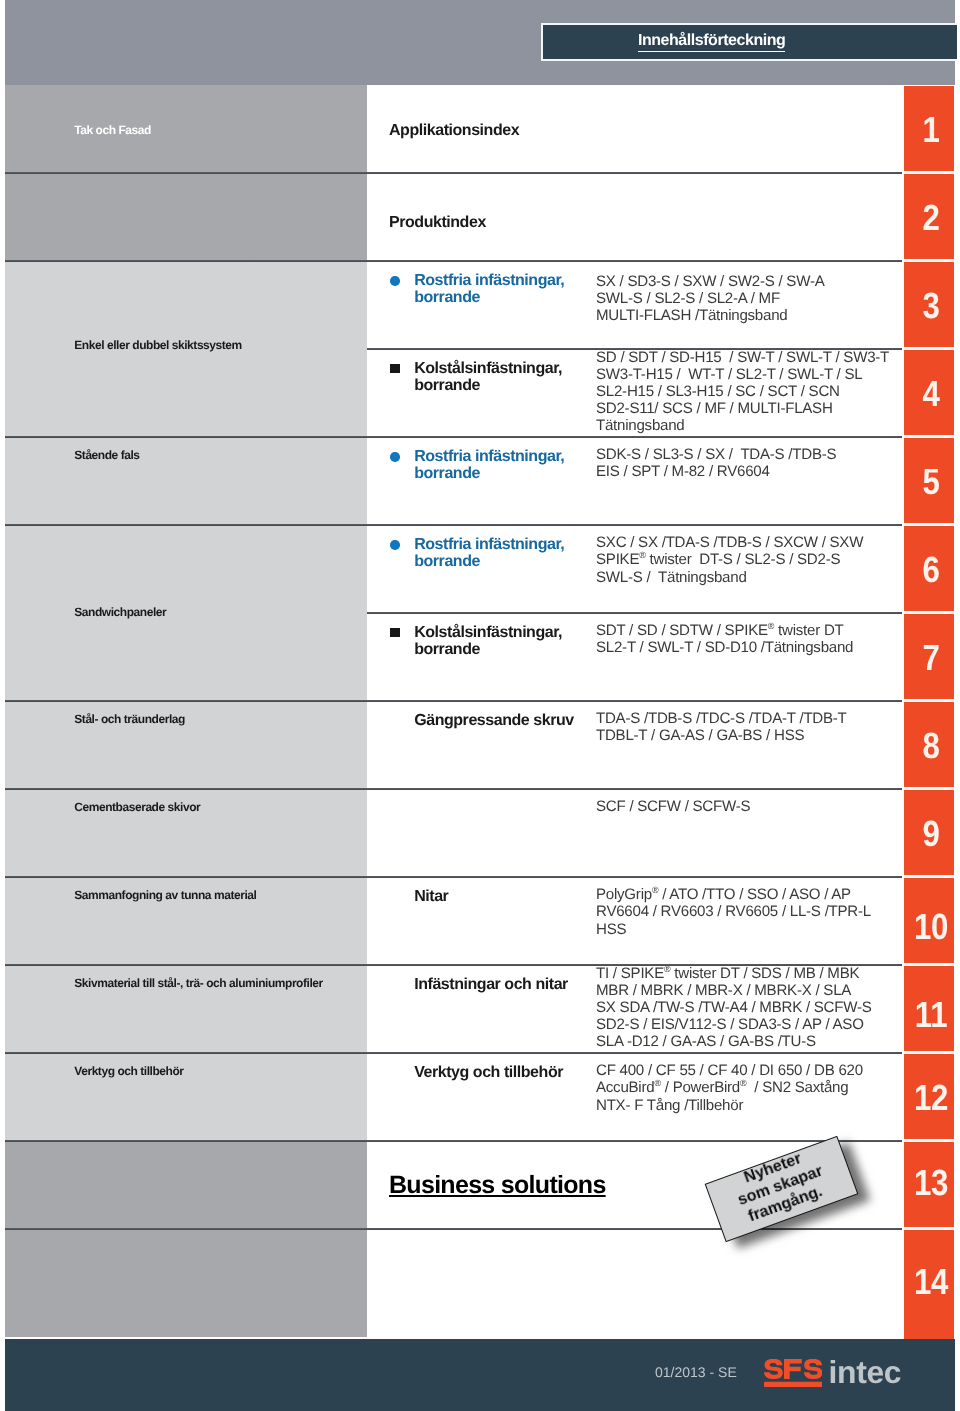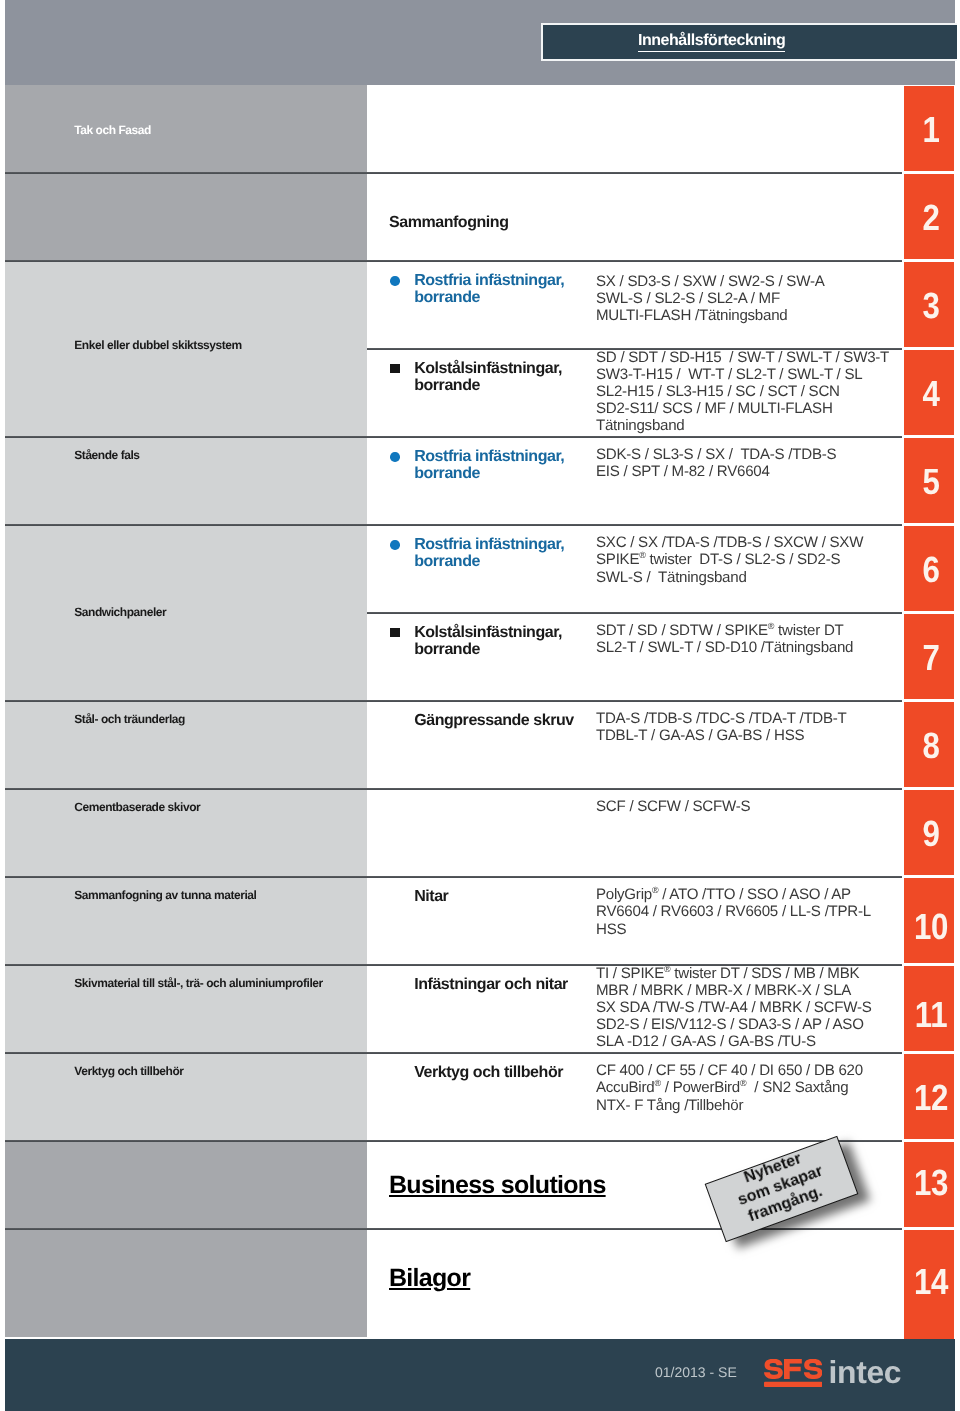--- a/index.html
+++ b/index.html
@@ -75,22 +75,25 @@
   <div class="gband" style="left:5px;top:1140.9px;width:362px;height:195.9px;background:#A6A8AC;"></div>
   <div class="glabel" style="left:74.3px;width:292px;top:131.2px;transform:translateY(-50%);color:#FFFFFF;"><span>Tak och Fasad</span></div>
   <div class="glabel" style="left:74.3px;width:292px;top:346.4px;transform:translateY(-50%);color:#1A1A1A;"><span>Enkel eller dubbel skiktssystem</span></div>
   <div class="glabel" style="left:74.3px;width:292px;top:447.0px;color:#1A1A1A;"><span>Stående fals</span></div>
   <div class="glabel" style="left:74.3px;width:292px;top:613.15px;transform:translateY(-50%);color:#1A1A1A;"><span>Sandwichpaneler</span></div>
   <div class="glabel" style="left:74.3px;width:292px;top:711.0px;color:#1A1A1A;"><span>Stål- och träunderlag</span></div>
   <div class="glabel" style="left:74.3px;width:292px;top:799.0px;color:#1A1A1A;"><span>Cementbaserade skivor</span></div>
   <div class="glabel" style="left:74.3px;width:292px;top:887.0px;color:#1A1A1A;"><span>Sammanfogning av tunna material</span></div>
   <div class="glabel" style="left:74.3px;width:292px;top:975.0px;color:#1A1A1A;"><span>Skivmaterial till stål-, trä- och aluminiumprofiler</span></div>
   <div class="glabel" style="left:74.3px;width:292px;top:1063.0px;color:#1A1A1A;"><span>Verktyg och tillbehör</span></div>
+  <div class="cell" style="left:367px;top:84.9px;width:536.8px;height:86.8px;">
+    <div class="ctitle plain" style="left:22px;top:37.6px;"><span>Applikationsindex</span></div>
+  </div>
   <div class="cell" style="left:367px;top:172.9px;width:536.8px;height:86.8px;">
-    <div class="ctitle plain" style="left:22px;top:41.5px;"><span>Sammanfogning</span></div>
+    <div class="ctitle plain" style="left:22px;top:41.5px;"><span>Produktindex</span></div>
   </div>
   <div class="cell" style="left:367px;top:260.9px;width:536.8px;height:86.8px;">
     <div class="marker bullet" style="left:23.4px;top:15.2px;"></div>
     <div class="ctitle blue" style="left:47.2px;top:10.8px;width:180px;"><span>Rostfria infästningar, borrande</span></div>
     <div class="prods" style="left:229px;top:11.7px;"><div>SX / SD3-S / SXW / SW2-S / SW-A</div><div>SWL-S / SL2-S / SL2-A / MF</div><div>MULTI-FLASH /Tätningsband</div></div>
   </div>
   <div class="cell" style="left:367px;top:348.9px;width:536.8px;height:86.8px;">
     <div class="marker square" style="left:23.1px;top:15.2px;"></div>
     <div class="ctitle bold" style="left:47.2px;top:10.8px;width:180px;"><span>Kolstålsinfästningar, borrande</span></div>
     <div class="prods" style="left:229px;top:-0.4px;"><div>SD / SDT / SD-H15  / SW-T / SWL-T / SW3-T</div><div>SW3-T-H15 /  WT-T / SL2-T / SWL-T / SL</div><div>SL2-H15 / SL3-H15 / SC / SCT / SCN</div><div>SD2-S11/ SCS / MF / MULTI-FLASH</div><div>Tätningsband</div></div>
@@ -124,23 +127,20 @@
   <div class="cell" style="left:367px;top:964.9px;width:536.8px;height:86.8px;">
     <div class="ctitle bold" style="left:47.2px;top:10.8px;width:180px;"><span>Infästningar och nitar</span></div>
     <div class="prods" style="left:229px;top:-0.4px;"><div>TI / SPIKE<sup>®</sup> twister DT / SDS / MB / MBK</div><div>MBR / MBRK / MBR-X / MBRK-X / SLA</div><div>SX SDA /TW-S /TW-A4 / MBRK / SCFW-S</div><div>SD2-S / EIS/V112-S / SDA3-S / AP / ASO</div><div>SLA -D12 / GA-AS / GA-BS /TU-S</div></div>
   </div>
   <div class="cell" style="left:367px;top:1052.9px;width:536.8px;height:86.8px;">
     <div class="ctitle bold" style="left:47.2px;top:10.8px;width:180px;"><span>Verktyg och tillbehör</span></div>
     <div class="prods" style="left:229px;top:9.5px;"><div>CF 400 / CF 55 / CF 40 / DI 650 / DB 620</div><div>AccuBird<sup>®</sup> / PowerBird<sup>®</sup>  / SN2 Saxtång</div><div>NTX- F Tång /Tillbehör</div></div>
   </div>
   <div class="cell" style="left:367px;top:1140.9px;width:536.8px;height:86.8px;">
     <div class="ctitle large" style="left:22px;top:36.2px;"><span>Business solutions</span></div>
-  </div>
-  <div class="cell" style="left:367px;top:1228.9px;width:536.8px;height:107.9px;">
-    <div class="ctitle large" style="left:22px;top:41.4px;"><span>Bilagor</span></div>
   </div>
   <div class="numbox" style="left:903.8px;top:86.4px;width:50.7px;height:84.7px;">
       <span style="margin-top:1.9px;margin-left:3px;">1</span>
     </div>
   <div class="numbox" style="left:903.8px;top:174.4px;width:50.7px;height:84.7px;">
       <span style="margin-top:2.7px;margin-left:3px;">2</span>
     </div>
   <div class="numbox" style="left:903.8px;top:262.4px;width:50.7px;height:84.7px;">
       <span style="margin-top:2.9px;margin-left:3px;">3</span>
     </div>

